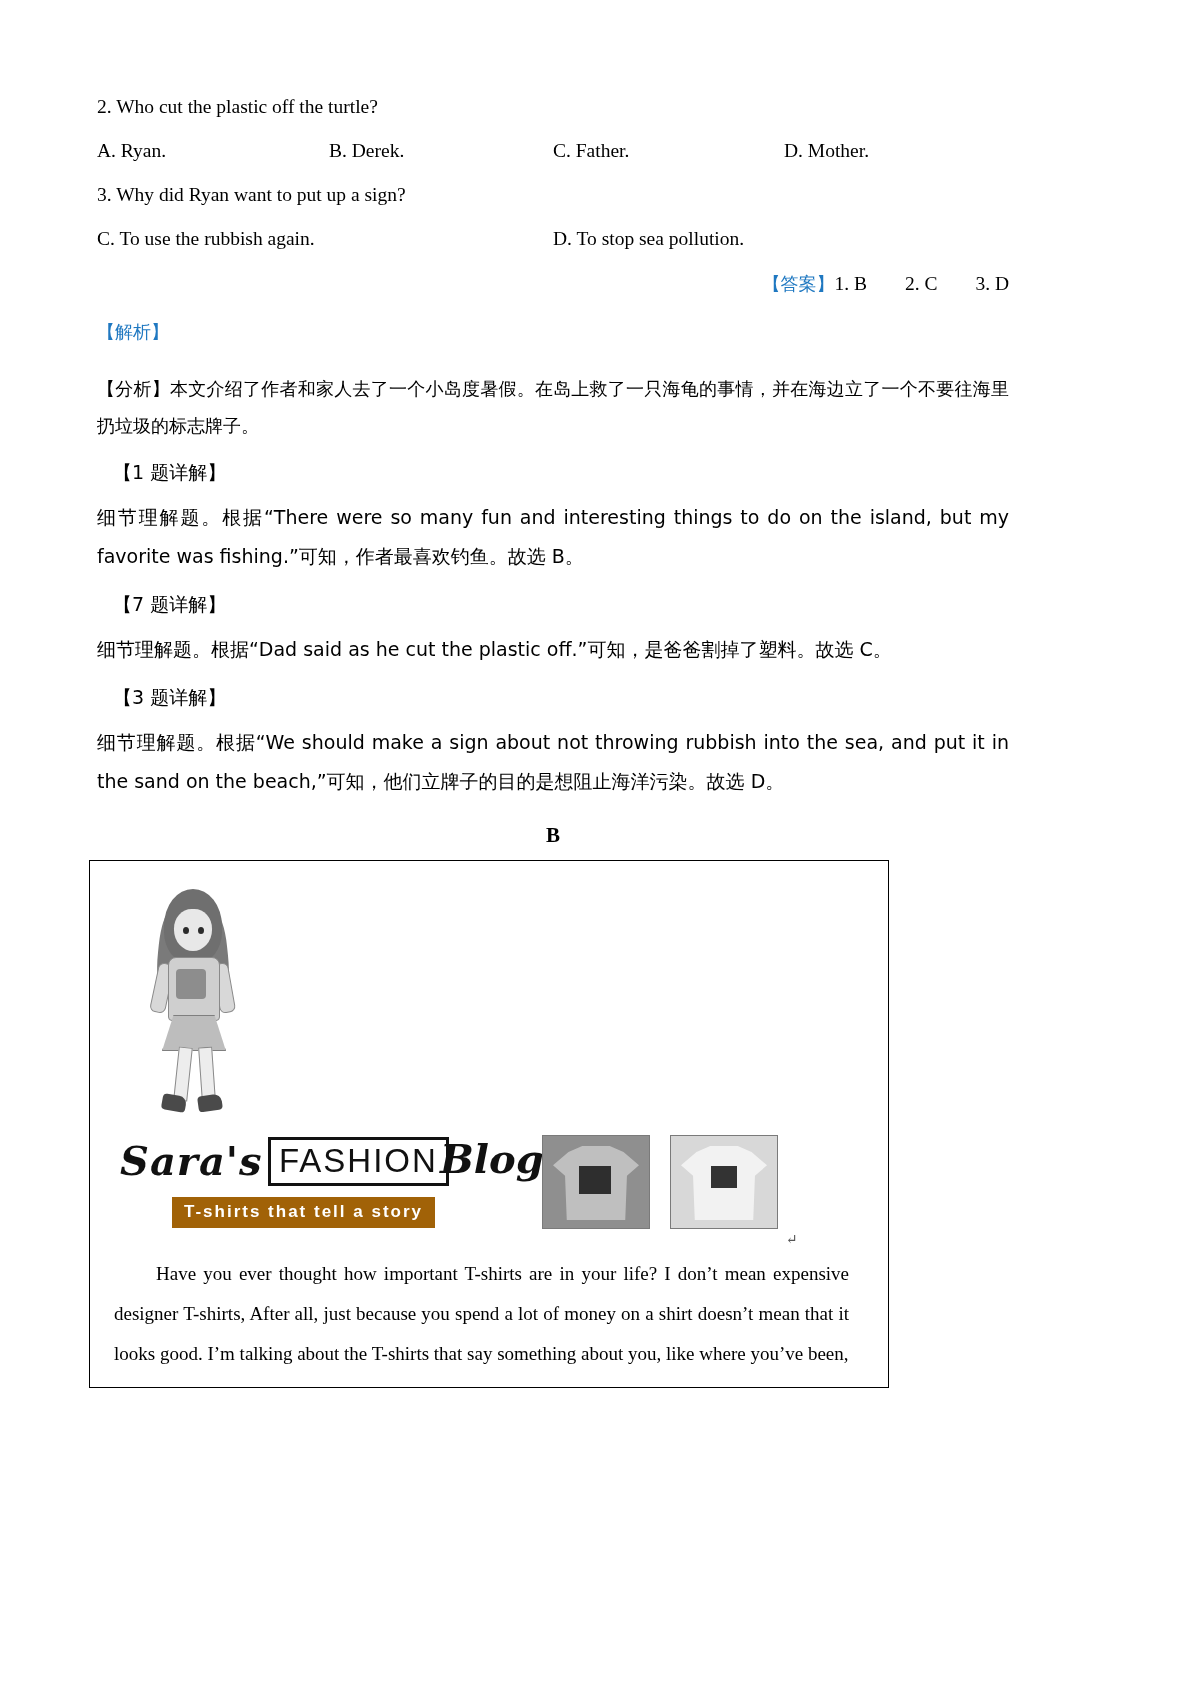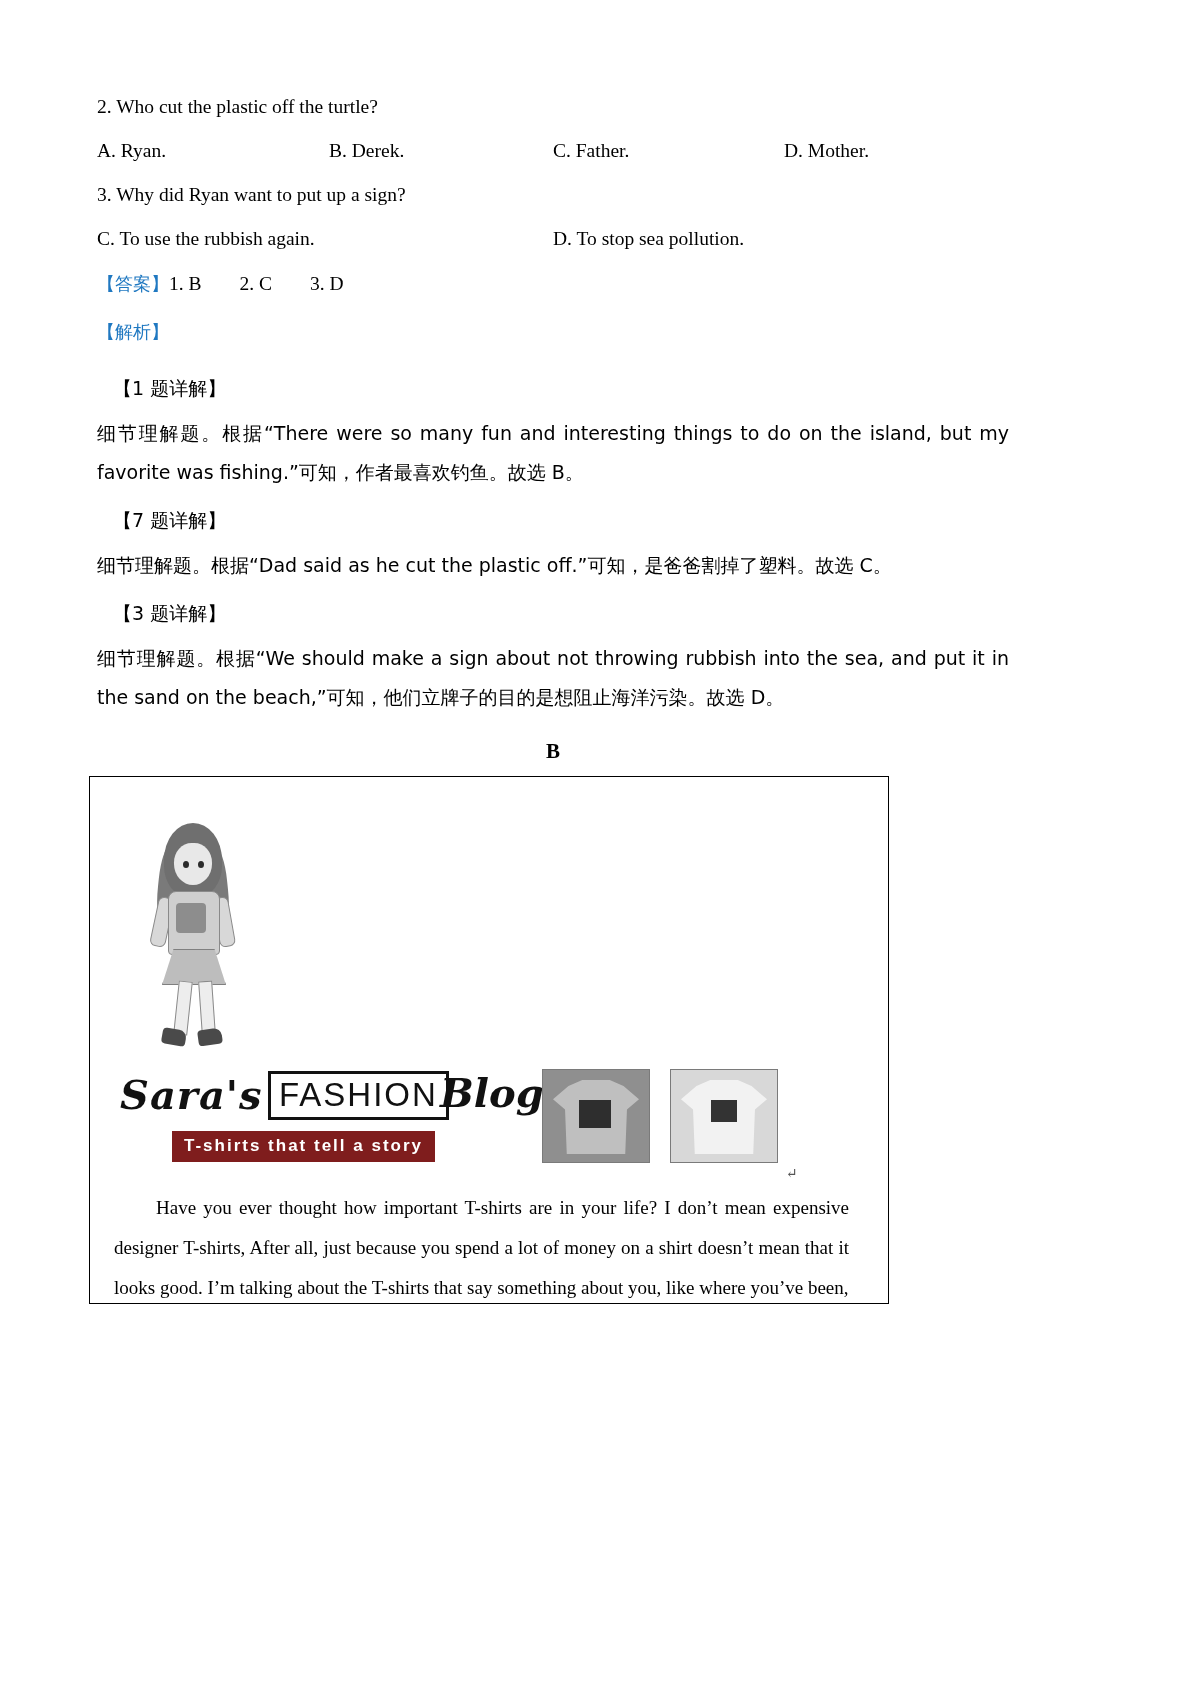--- a/index.html
+++ b/index.html
@@ -54,20 +54,21 @@
     color: #1f78c1;
   }
   .cn {
     font-family: "DejaVu Sans", "Liberation Sans", sans-serif;
     font-size: 18px;
   }
   .answer-line {
     font-size: 19.5px;
     margin: 0 0 24px 0;
     letter-spacing: 0;
+    text-align: right;
   }
   .answer-line .gap1 { display: inline-block; width: 38px; }
   .answer-line .gap2 { display: inline-block; width: 38px; }
 
   .jiexi {
     margin: 0 0 26px 0;
   }
   .para {
     font-size: 19px;
     line-height: 1.95;
@@ -97,21 +98,21 @@
     font-size: 21px;
     margin: 22px 0 12px 0;
   }
 
   .box {
     border: 1.5px solid #000;
     margin: 0 0 0 -8px;
     width: 800px;
     height: 528px;
     box-sizing: border-box;
-    padding: 40px 24px 0 24px;
+    padding: 22px 24px 0 24px;
     position: relative;
     overflow: hidden;
   }
 
   .fig {
     position: relative;
     width: 700px;
     height: 365px;
   }
 
@@ -257,21 +258,21 @@
     left: 320px; top: 0px;
     font-family: "DejaVu Serif", serif;
     font-style: italic;
     font-size: 40px;
     font-weight: bold;
     color: #111;
   }
   .tagline {
     position: absolute;
     left: 52px; top: 62px;
-    background: #7f1d1d;
+    background: #a16207;
     color: #fff;
     font-family: "Liberation Sans", sans-serif;
     font-size: 17px;
     letter-spacing: 2px;
     padding: 5px 12px 6px 12px;
     font-weight: bold;
   }
 
   
   .tee {
@@ -339,20 +340,23 @@
     </div>
 
     <div class="answer-line">
       <span class="blue cn">【答案】</span><span>1. B</span><span class="gap1"></span><span>2. C</span><span class="gap2"></span><span>3. D</span>
     </div>
 
     <div class="jiexi">
       <span class="blue cn">【解析】</span>
     </div>
 
+    <div class="para">
+      <span class="cn">【分析】</span><span class="cn">本文介绍了作者和家人去了一个小岛度暑假。在岛上救了一只海龟的事情，并在海边立了一个不要往海里扔垃圾的标志牌子。</span>
+    </div>
 
     <div class="sub-title cn">【1 题详解】</div>
     <div class="detail-para cn just">细节理解题。根据“There were so many fun and interesting things to do on the island, but my favorite was fishing.”可知，作者最喜欢钓鱼。故选 B。</div>
 
     <div class="sub-title cn">【7 题详解】</div>
     <div class="detail-para cn">细节理解题。根据“Dad said as he cut the plastic off.”可知，是爸爸割掉了塑料。故选 C。</div>
 
     <div class="sub-title cn">【3 题详解】</div>
     <div class="detail-para cn just">细节理解题。根据“We should make a sign about not throwing rubbish into the sea, and put it in the sand on the beach,”可知，他们立牌子的目的是想阻止海洋污染。故选 D。</div>
 

